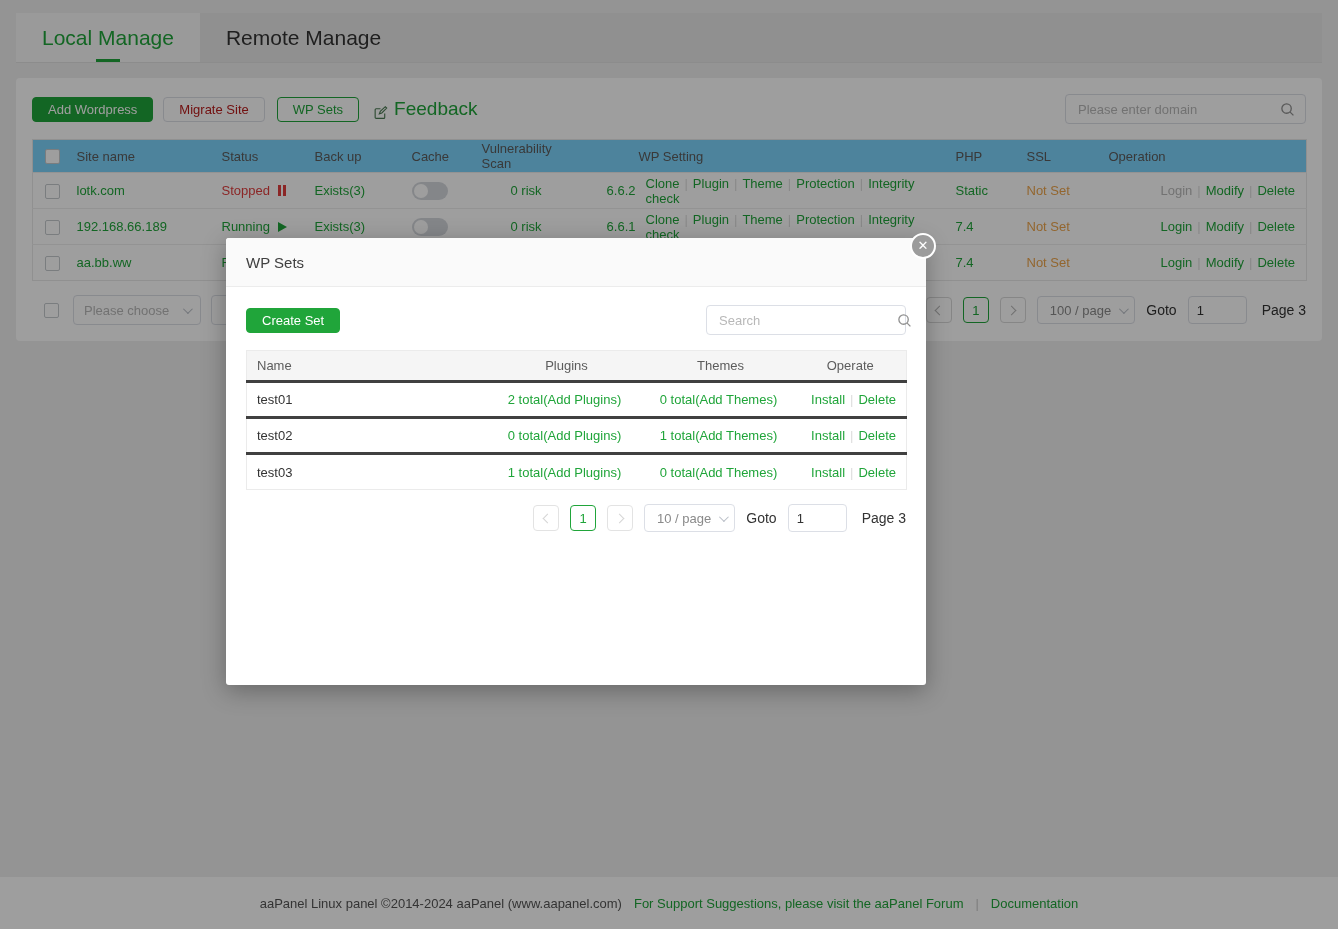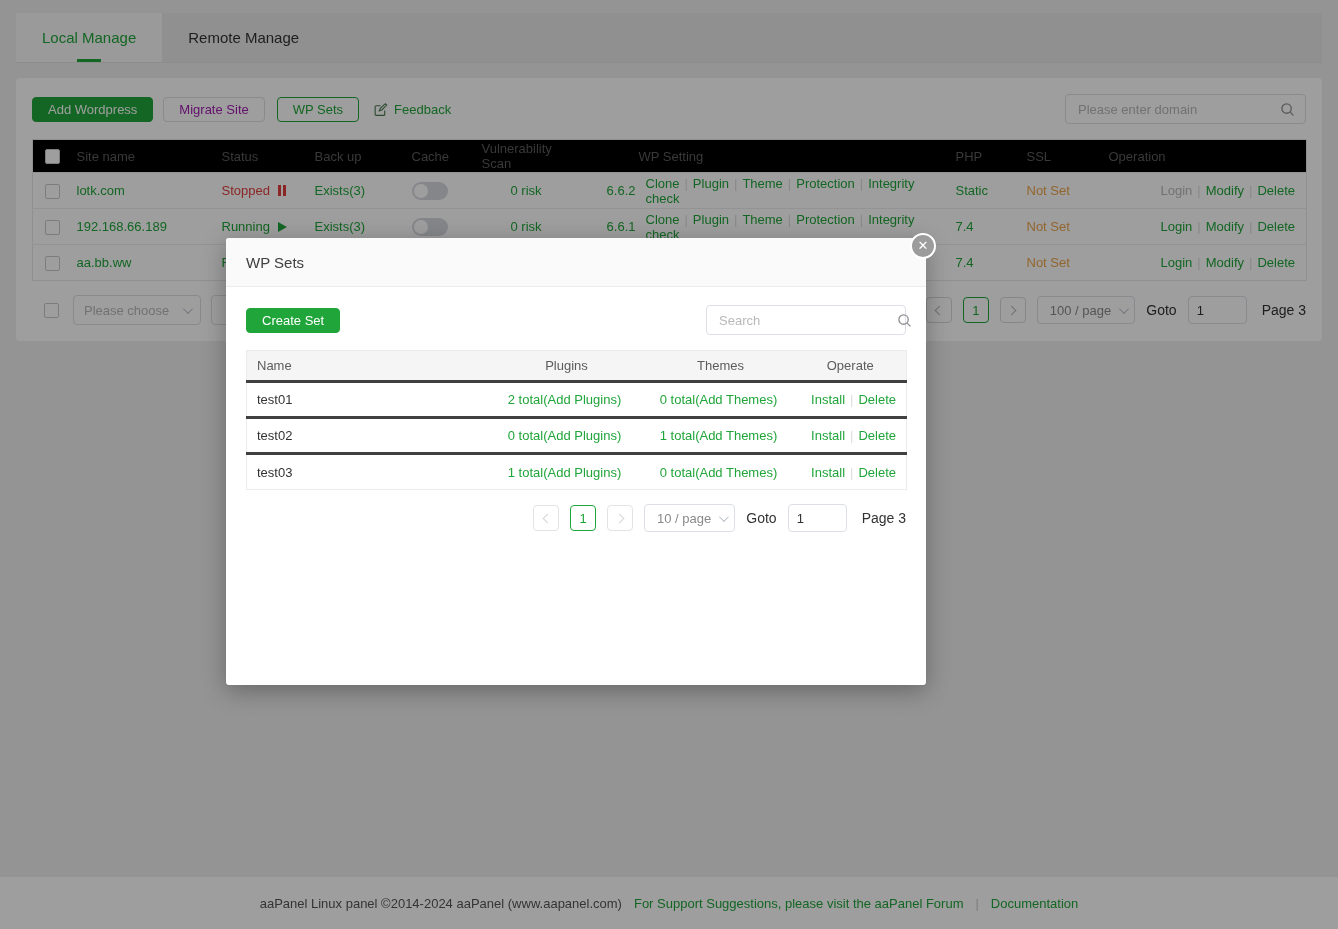--- a/index.html
+++ b/index.html
@@ -6,40 +6,40 @@
     --green:#20a53a; --red:#e03e3e; --orange:#eda54c;
     --border:#dcdfe6; --tblborder:#e8e8e8; --dim:#b9b9b9;
   }
   *{box-sizing:border-box;}
   html,body{margin:0;padding:0;}
   body{font-family:"Liberation Sans",sans-serif;}
   .page{position:relative;width:1338px;height:929px;background:#efefef;overflow:hidden;}
 
   
   .tabbar{margin:13px 16px 0;height:50px;background:#e9e9e9;display:flex;border-bottom:1px solid #e2e2e2;}
-  .tab{padding:0 26px;line-height:50px;font-size:15px;color:#333;position:relative;cursor:pointer;}
+  .tab{padding:0 26px;line-height:50px;font-size:21px;color:#333;position:relative;cursor:pointer;}
   .tab.active{background:#f8f8f8;color:var(--green);}
   .tab.active::after{content:"";position:absolute;left:50%;transform:translateX(-50%);bottom:0;width:24px;height:3px;background:var(--green);}
 
   
   .card{margin:15px 16px 0;background:#fff;border-radius:4px;padding:16px;}
   .toolbar{display:flex;align-items:center;}
   .btn{height:25px;border-radius:4px;font-size:13px;padding:0 15px;cursor:pointer;display:inline-flex;align-items:center;font-family:inherit;}
   .btn-primary{background:var(--green);border:1px solid var(--green);color:#fff;}
-  .btn-default{background:#fff;border:1px solid var(--border);color:#a21caf;margin-left:10px;}
+  .btn-default{background:#fff;border:1px solid var(--border);color:#b91c1c;margin-left:10px;}
   .btn-outline{background:#fff;border:1px solid var(--green);color:var(--green);margin-left:12px;}
-  .feedback{display:inline-flex;align-items:flex-end;gap:6px;color:var(--green);font-size:13px;margin-left:14px;cursor:pointer;}
+  .feedback{display:inline-flex;align-items:flex-end;gap:6px;color:var(--green);font-size:19px;margin-left:14px;cursor:pointer;}
   .searchbox{margin-left:auto;width:241px;height:30px;border:1px solid var(--border);border-radius:4px;background:#fff;display:flex;align-items:center;padding:0 10px;}
   .searchbox input{border:none;outline:none;flex:1;font-size:13px;color:#333;font-family:inherit;background:transparent;}
   .searchbox input::placeholder{color:#b8b8b8;}
 
   
   table{border-collapse:collapse;}
   .site-table{width:100%;margin-top:15px;border:1px solid var(--tblborder);font-size:13px;table-layout:fixed;}
-  .site-table th{height:30px;background:#000000;font-weight:normal;color:#5c5c5c;text-align:left;}
+  .site-table th{height:30px;background:#7dd3fc;font-weight:normal;color:#5c5c5c;text-align:left;}
   .site-table td{height:36px;border-top:1px solid #ededed;color:#333;}
   .c-pad8{padding-left:8px;}
   .c-check{padding-left:12px;}
   .c-center{text-align:center;}
   .c-version{text-align:right;padding-right:2px;}
   .c-php{padding-left:10px;}
   .c-ssl{padding-left:9px;}
   .c-op{text-align:right;padding-right:11px;}
   .green{color:var(--green);}
   .red{color:var(--red);}

